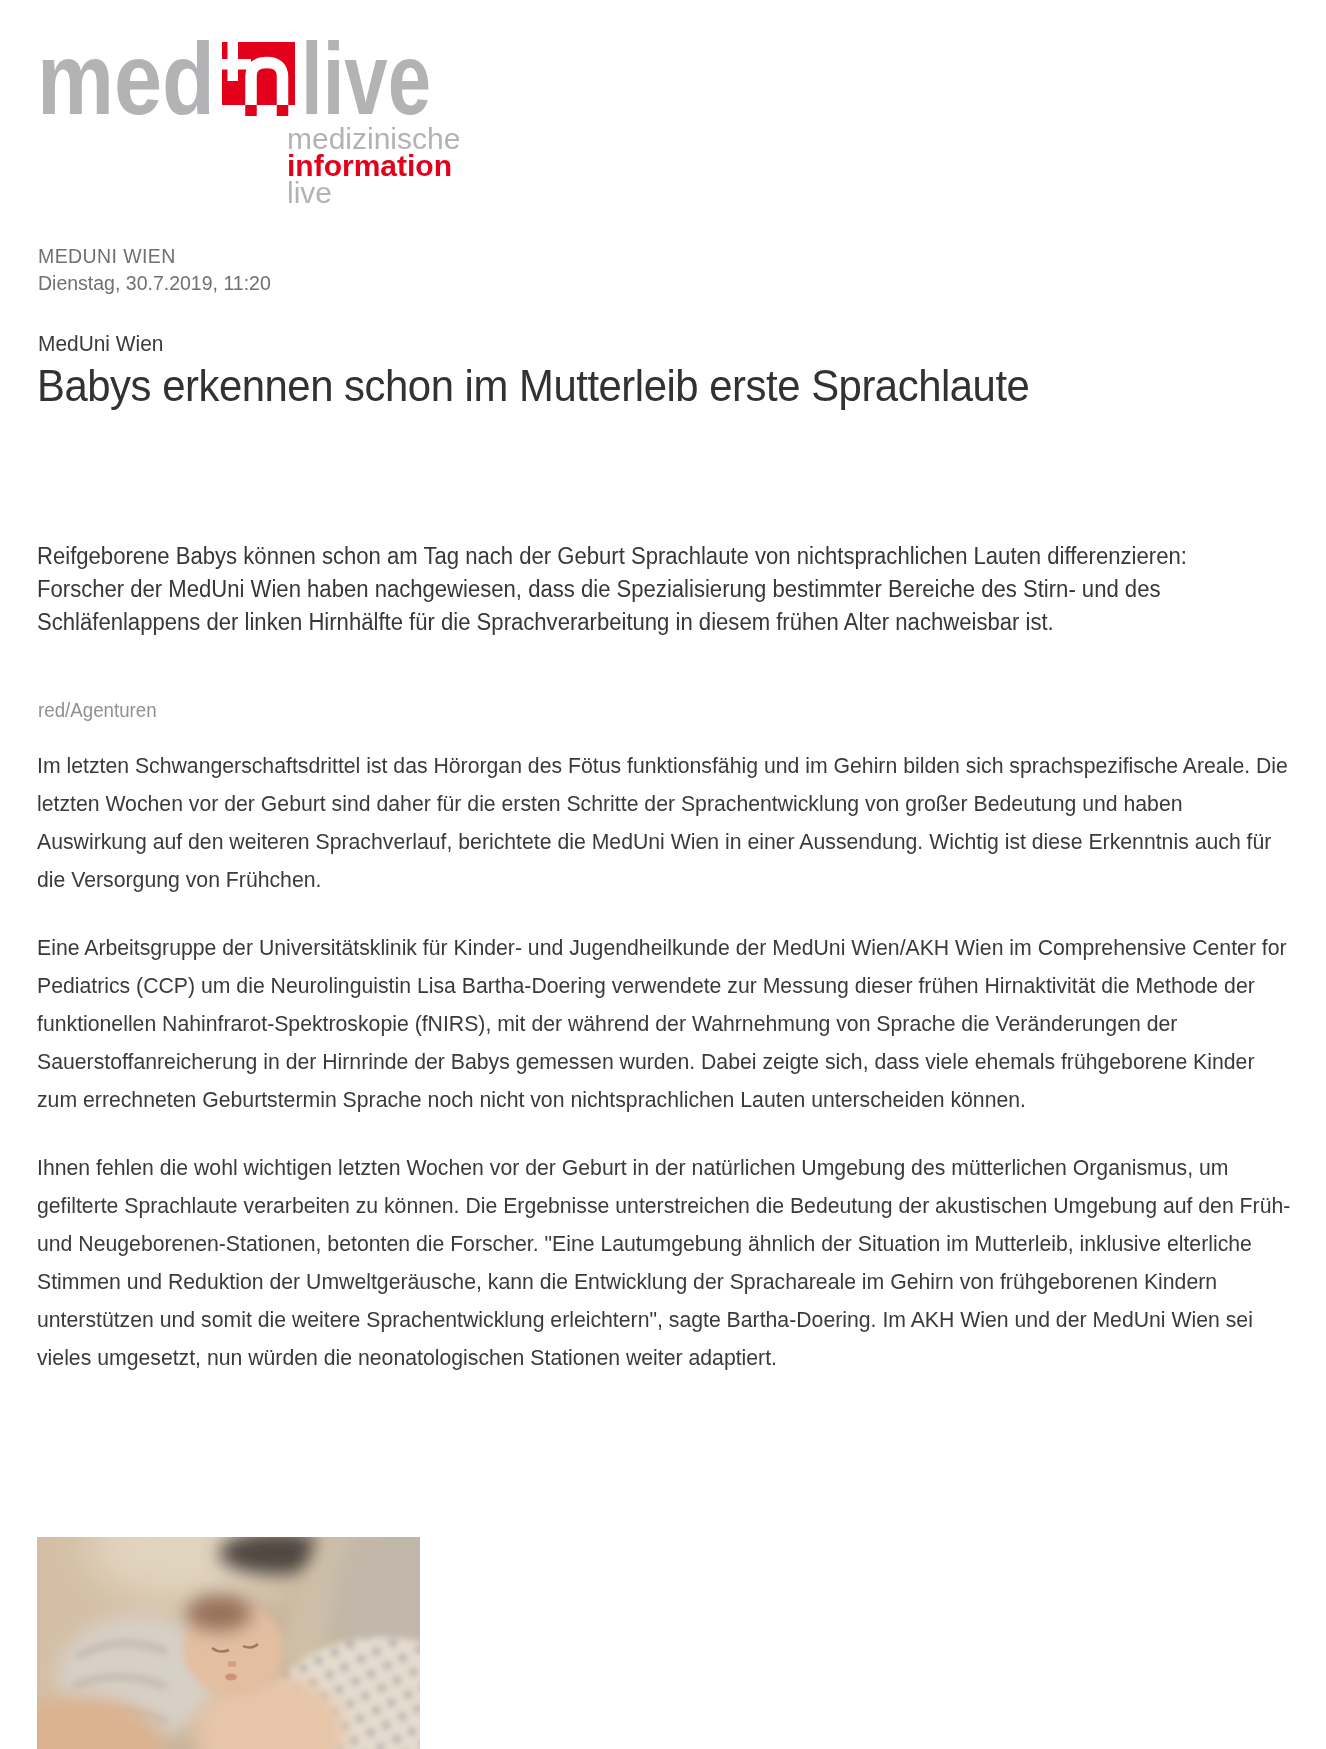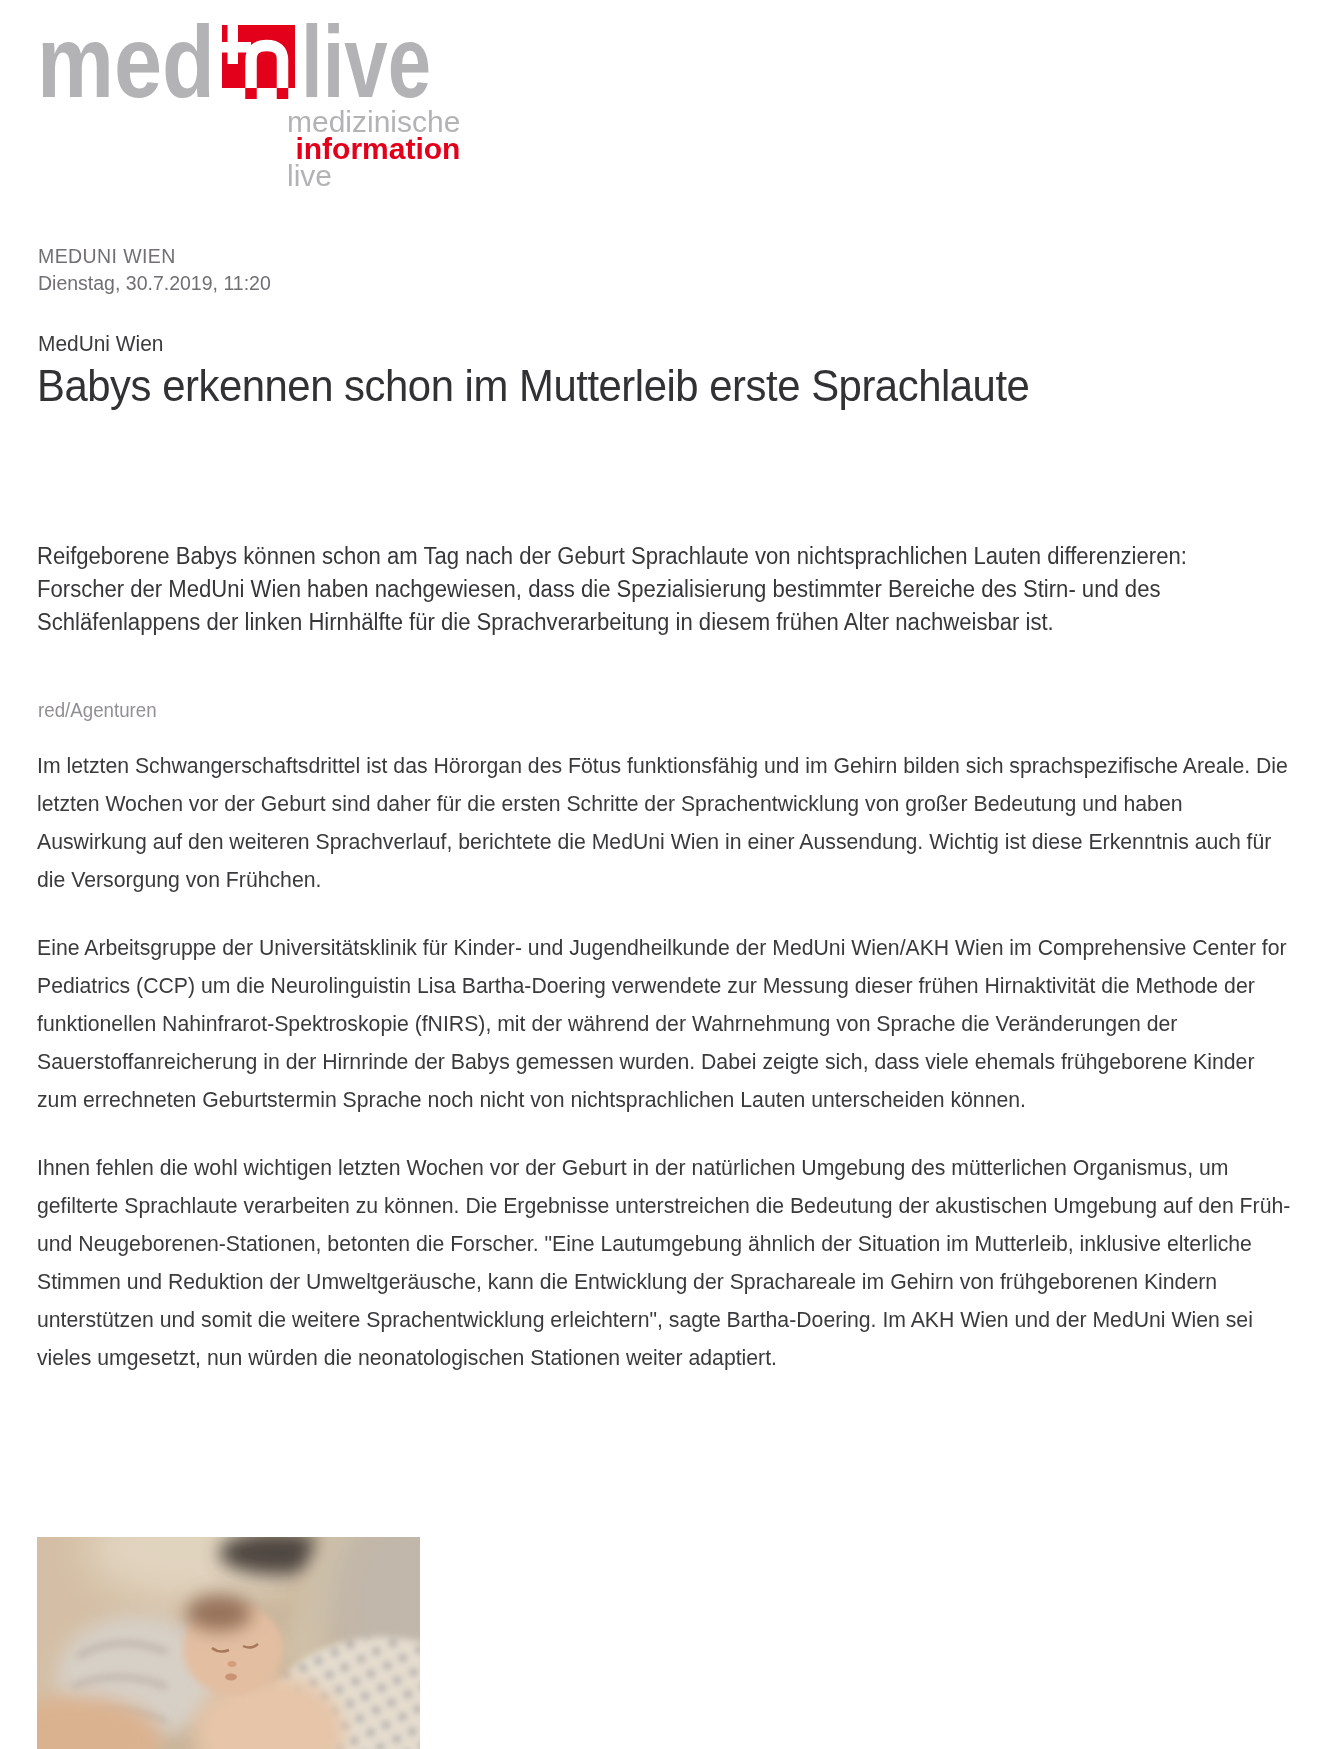--- a/index.html
+++ b/index.html
@@ -4,25 +4,25 @@
 <style>
   html,body{margin:0;padding:0;background:#ffffff;}
   .page{
     position:relative;
     width:1326px;height:1749px;
     background:#fff;overflow:hidden;
     font-family:"Liberation Sans",sans-serif;
     -webkit-font-smoothing:antialiased;
   }
   
-  .logo{position:absolute;left:37px;top:15px;width:470px;height:180px;display:block;text-decoration:none;}
+  .logo{position:absolute;left:37px;top:32px;width:470px;height:180px;display:block;text-decoration:none;}
   .logo svg{display:block;overflow:visible;}
   .logo-text{font-family:"Liberation Sans",sans-serif;font-weight:bold;}
   .tagline{position:absolute;left:250px;top:93px;font-size:30px;line-height:27px;color:#b3b2b4;letter-spacing:0;}
-  .tagline .info{color:#e2001a;font-weight:bold;text-align:right;}
+  .tagline .info{color:#e2001a;font-weight:bold;}
   
   .meta{position:absolute;left:38px;top:243px;color:#716f74;font-size:19.5px;line-height:27px;}
   .meta .cat{letter-spacing:0.4px;}
   
   .condensed{transform-origin:0 0;}
   .kicker{
     position:absolute;left:38px;top:331px;
     font-size:22px;color:#3b3b3d;
     transform:scaleX(0.95);
   }

